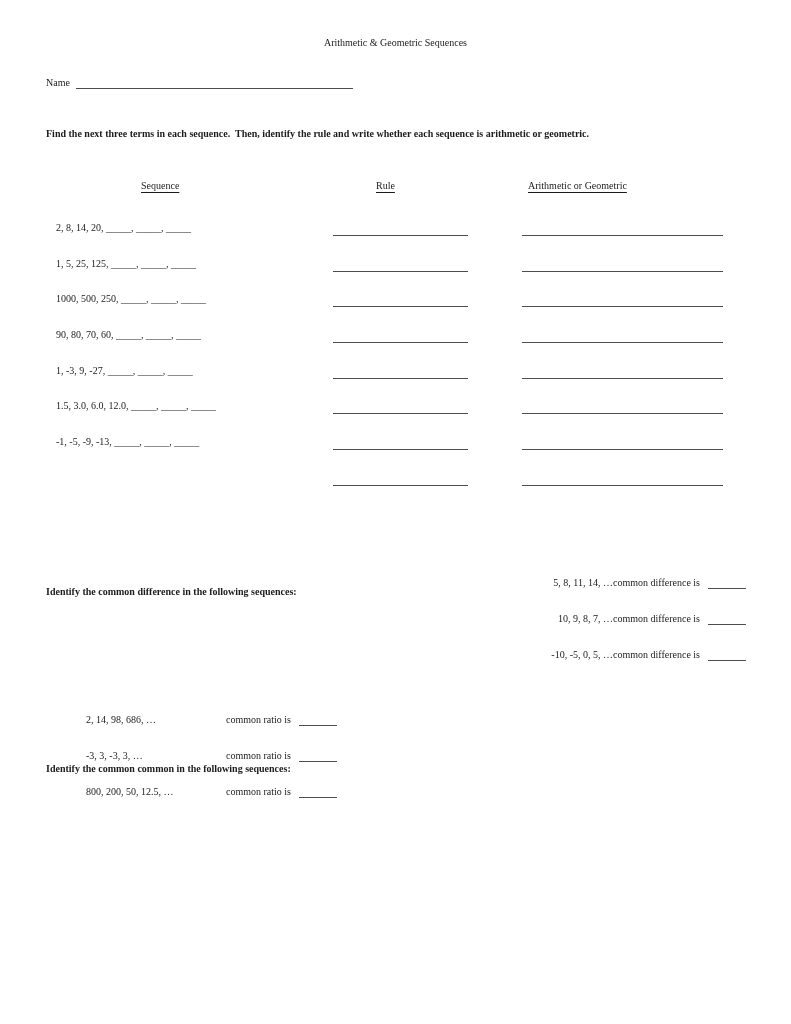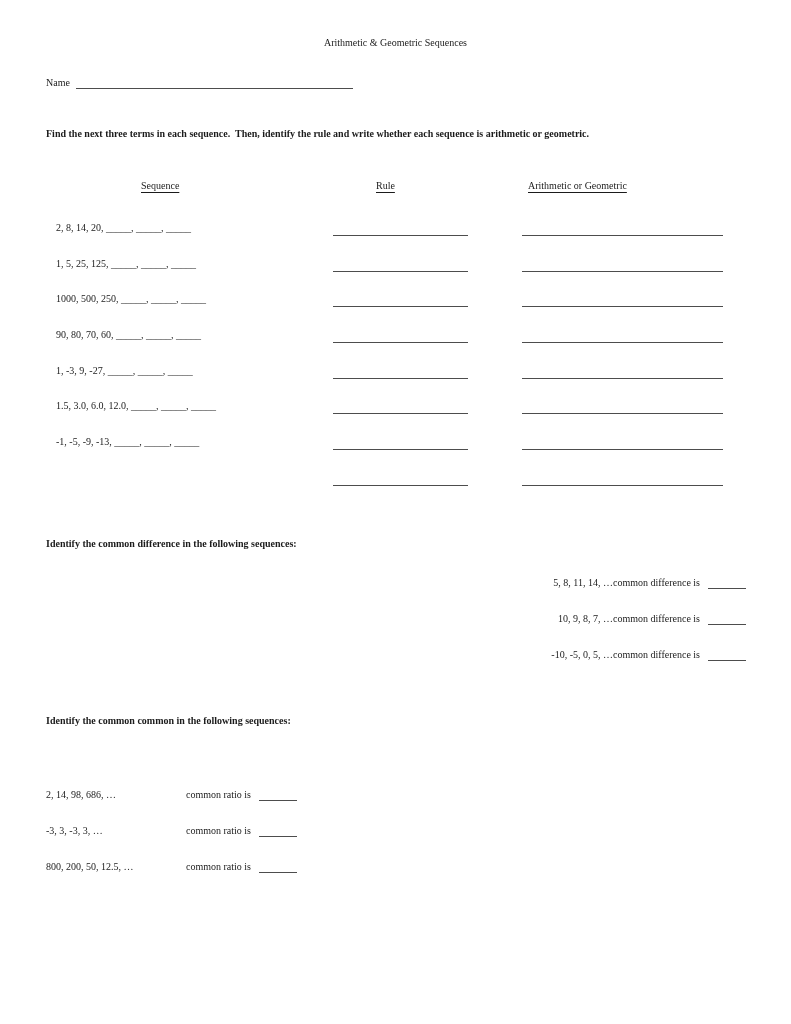--- a/index.html
+++ b/index.html
@@ -41,26 +41,27 @@
   .seq-row{position:relative;height:35.7px;line-height:19px;}
   .blank{
     position:absolute;top:0;height:17px;
     border-bottom:1.2px solid #4d4d4d;
   }
   .rule-blank{left:277px;width:135px;}
   .ag-blank{left:466px;width:201px;}
   .section-heading{
     position:absolute;left:46px;
     font-weight:bold;
+    margin-top:48px;
   }
   .diff-heading{top:538px;}
   .ratio-heading{top:715px;}
   .sub-rows{position:absolute;left:46px;width:700px;}
   .diff-rows{top:573px;text-align:right;}
-  .ratio-rows{top:785px;}
+  .ratio-rows{top:710px;margin-left:40px;}
   .sub-row{position:relative;height:36px;line-height:19px;}
   .cell-seq{display:inline-block;min-width:140px;}
   .small-blank{
     display:inline-block;width:38px;height:14px;
     border-bottom:1.2px solid #4d4d4d;
     margin-left:8px;vertical-align:-3px;
   }
 </style>
 </head>
 <body>

